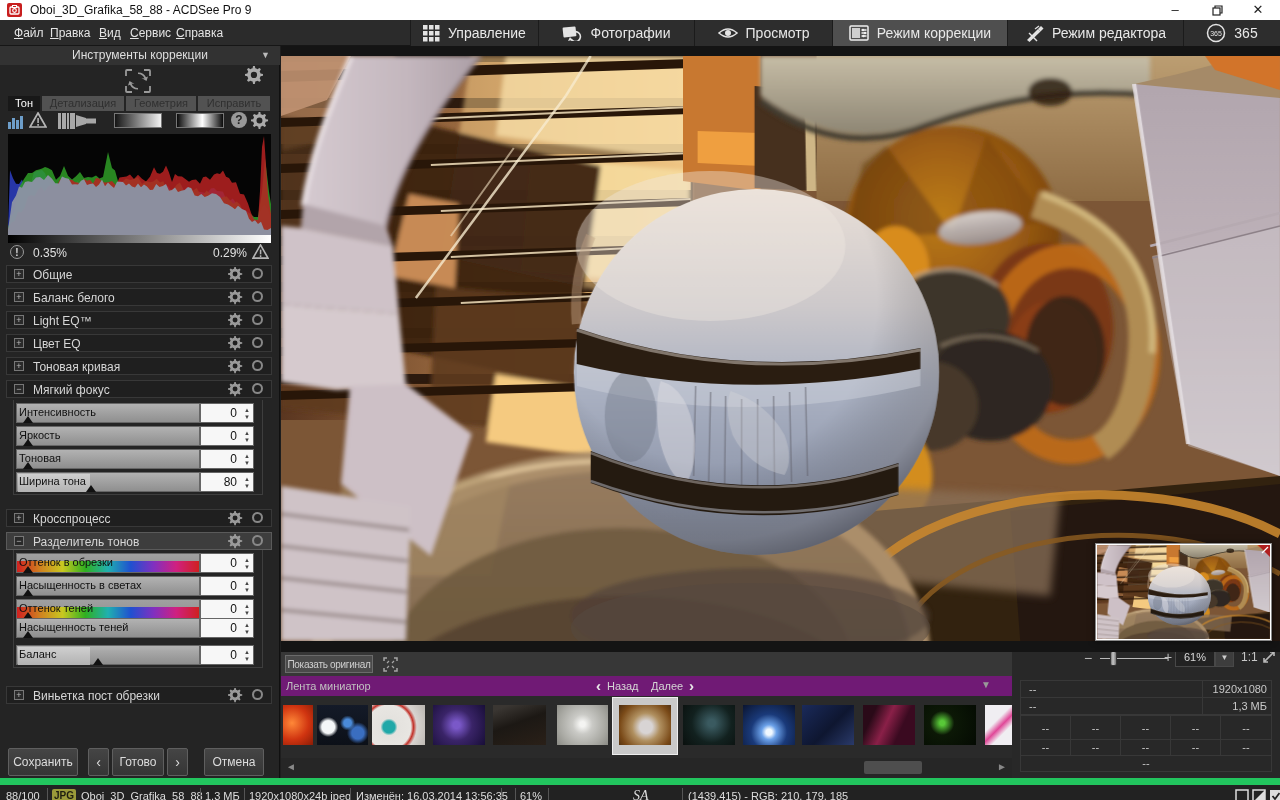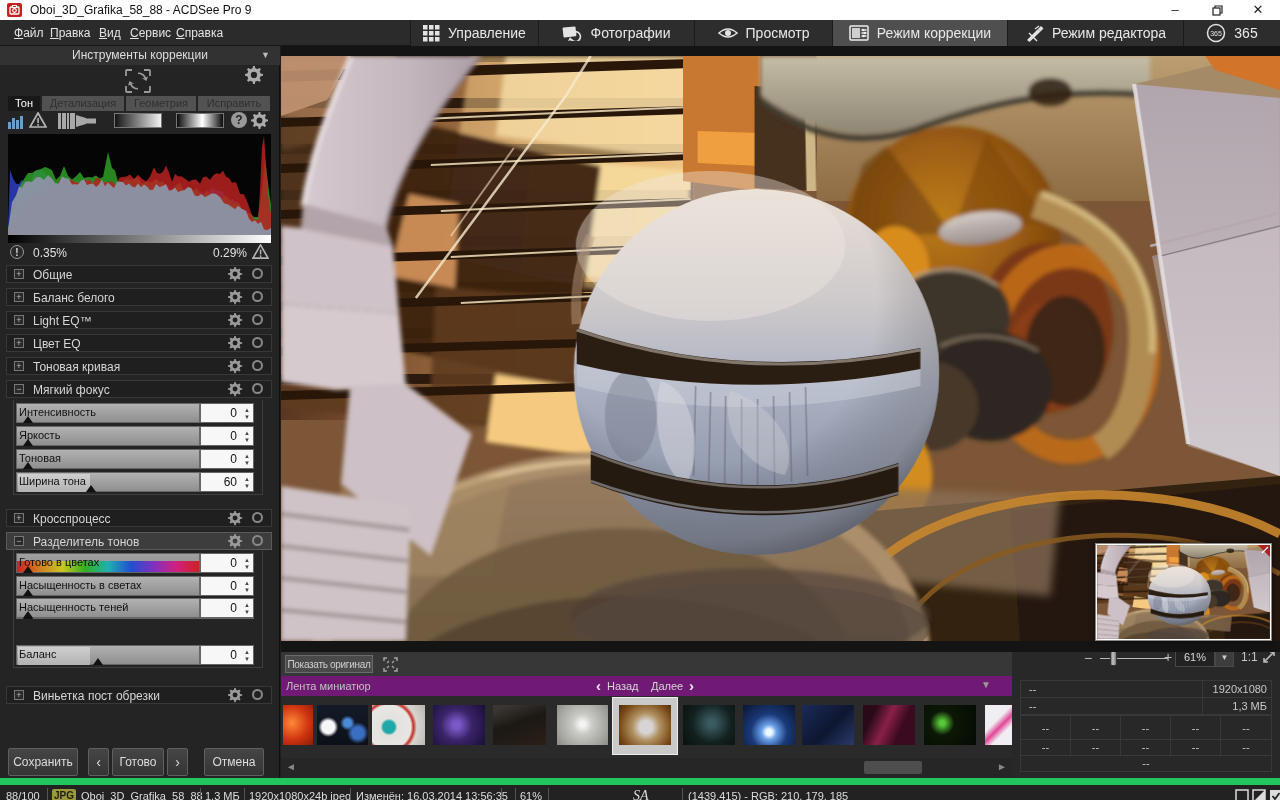--- a/index.html
+++ b/index.html
@@ -292,27 +292,27 @@
           <div class="spin">▲<br>▼</div>
         </div>
       </div>
 <div class="lp slider" style="top:426px">
         <div class="strack" style="">
           <div style="position:absolute;left:1px;top:1px;width:72px;height:18px;background:linear-gradient(180deg,#cfcfcf,#b2b2b2)"></div>
         </div>
         <span class="slabel">Ширина тона</span>
         <div class="smark" style="left:70px"></div>
         <div class="sval">
-          <span class="v">60</span>
+          <span class="v">80</span>
           <div class="spin">▲<br>▼</div>
         </div>
       </div>
 <div class="lp slider" style="top:507px">
         <div class="strack" style="background:linear-gradient(180deg,#a0a0a0 0%,#9a9a9a 38%,rgba(0,0,0,0) 38%),linear-gradient(90deg,#d02020,#d08020,#c8c820,#30b020,#20b0b0,#2050d0,#8030c0,#d02080,#d02020)"></div>
-        <span class="slabel">Готово в цветах</span>
+        <span class="slabel">Оттенок в обрезки</span>
         <div class="smark" style="left:7px"></div>
         <div class="sval">
           <span class="v">0</span>
           <div class="spin">▲<br>▼</div>
         </div>
       </div>
 <div class="lp slider" style="top:530px">
         <div class="strack" style=""></div>
         <span class="slabel">Насыщенность в светах</span>
         <div class="smark" style="left:7px"></div>
@@ -323,21 +323,21 @@
       </div>
 <div class="lp slider" style="top:553px">
         <div class="strack" style="background:linear-gradient(180deg,#a0a0a0 0%,#9a9a9a 38%,rgba(0,0,0,0) 38%),linear-gradient(90deg,#d02020,#d08020,#c8c820,#30b020,#20b0b0,#2050d0,#8030c0,#d02080,#d02020)"></div>
         <span class="slabel">Оттенок теней</span>
         <div class="smark" style="left:7px"></div>
         <div class="sval">
           <span class="v">0</span>
           <div class="spin">▲<br>▼</div>
         </div>
       </div>
-<div class="lp slider" style="top:552px">
+<div class="lp slider" style="top:572px">
         <div class="strack" style=""></div>
         <span class="slabel">Насыщенность теней</span>
         <div class="smark" style="left:7px"></div>
         <div class="sval">
           <span class="v">0</span>
           <div class="spin">▲<br>▼</div>
         </div>
       </div>
 <div class="lp slider" style="top:599px">
         <div class="strack" style="">

